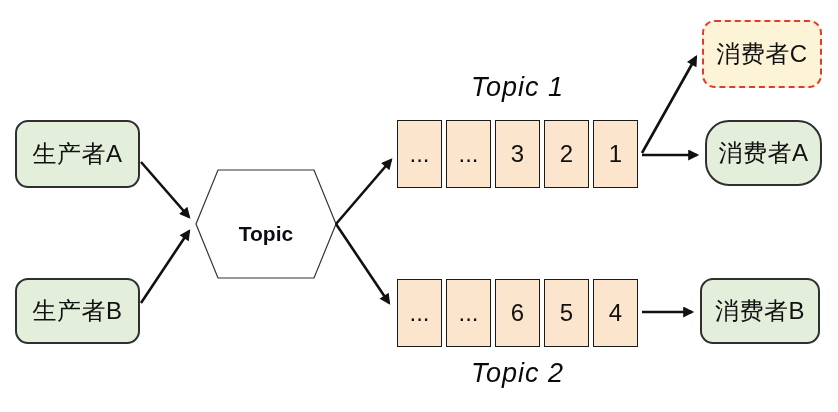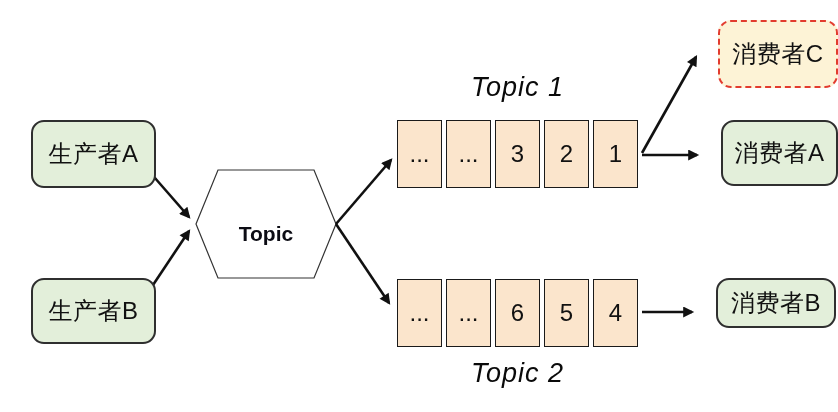--- a/index.html
+++ b/index.html
@@ -22,35 +22,34 @@
   .node {
     position: absolute;
     box-sizing: border-box;
     display: flex;
     align-items: center;
     justify-content: center;
     border-radius: 13px;
     font-size: 24px;
     color: #111;
     letter-spacing: 0.5px;
-    margin-left: 16px;
   }
   .node.green {
     background: var(--producer-fill, #e3efda);
     border: 2px solid var(--node-border, #2f2f2f);
   }
   .node.yellow-dashed {
     background: var(--consumer-c-fill, #fdf3d6);
     border: 2px dashed var(--consumer-c-border, #e23b2e);
   }
   .producer-a { left: 15px; top: 120px; width: 125px; height: 68px; }
   .producer-b { left: 15px; top: 278px; width: 125px; height: 66px; align-items: center; }
   .consumer-c { left: 702px; top: 20px;  width: 120px; height: 68px; }
-  .consumer-a { left: 705px; top: 120px; width: 117px; height: 66px; }
-  .consumer-b { left: 700px; top: 278px; width: 120px; height: 50px; }
+  .consumer-a { left: 705px; top: 120px; width: 117px; height: 66px; border-radius: 24px; }
+  .consumer-b { left: 700px; top: 278px; width: 120px; height: 66px; }
 
   .router-label {
     position: absolute;
     left: 196px; top: 170px;
     width: 140px; height: 128px;
     display: flex;
     flex-direction: column;
     align-items: center;
     justify-content: center;
     font-weight: bold;

